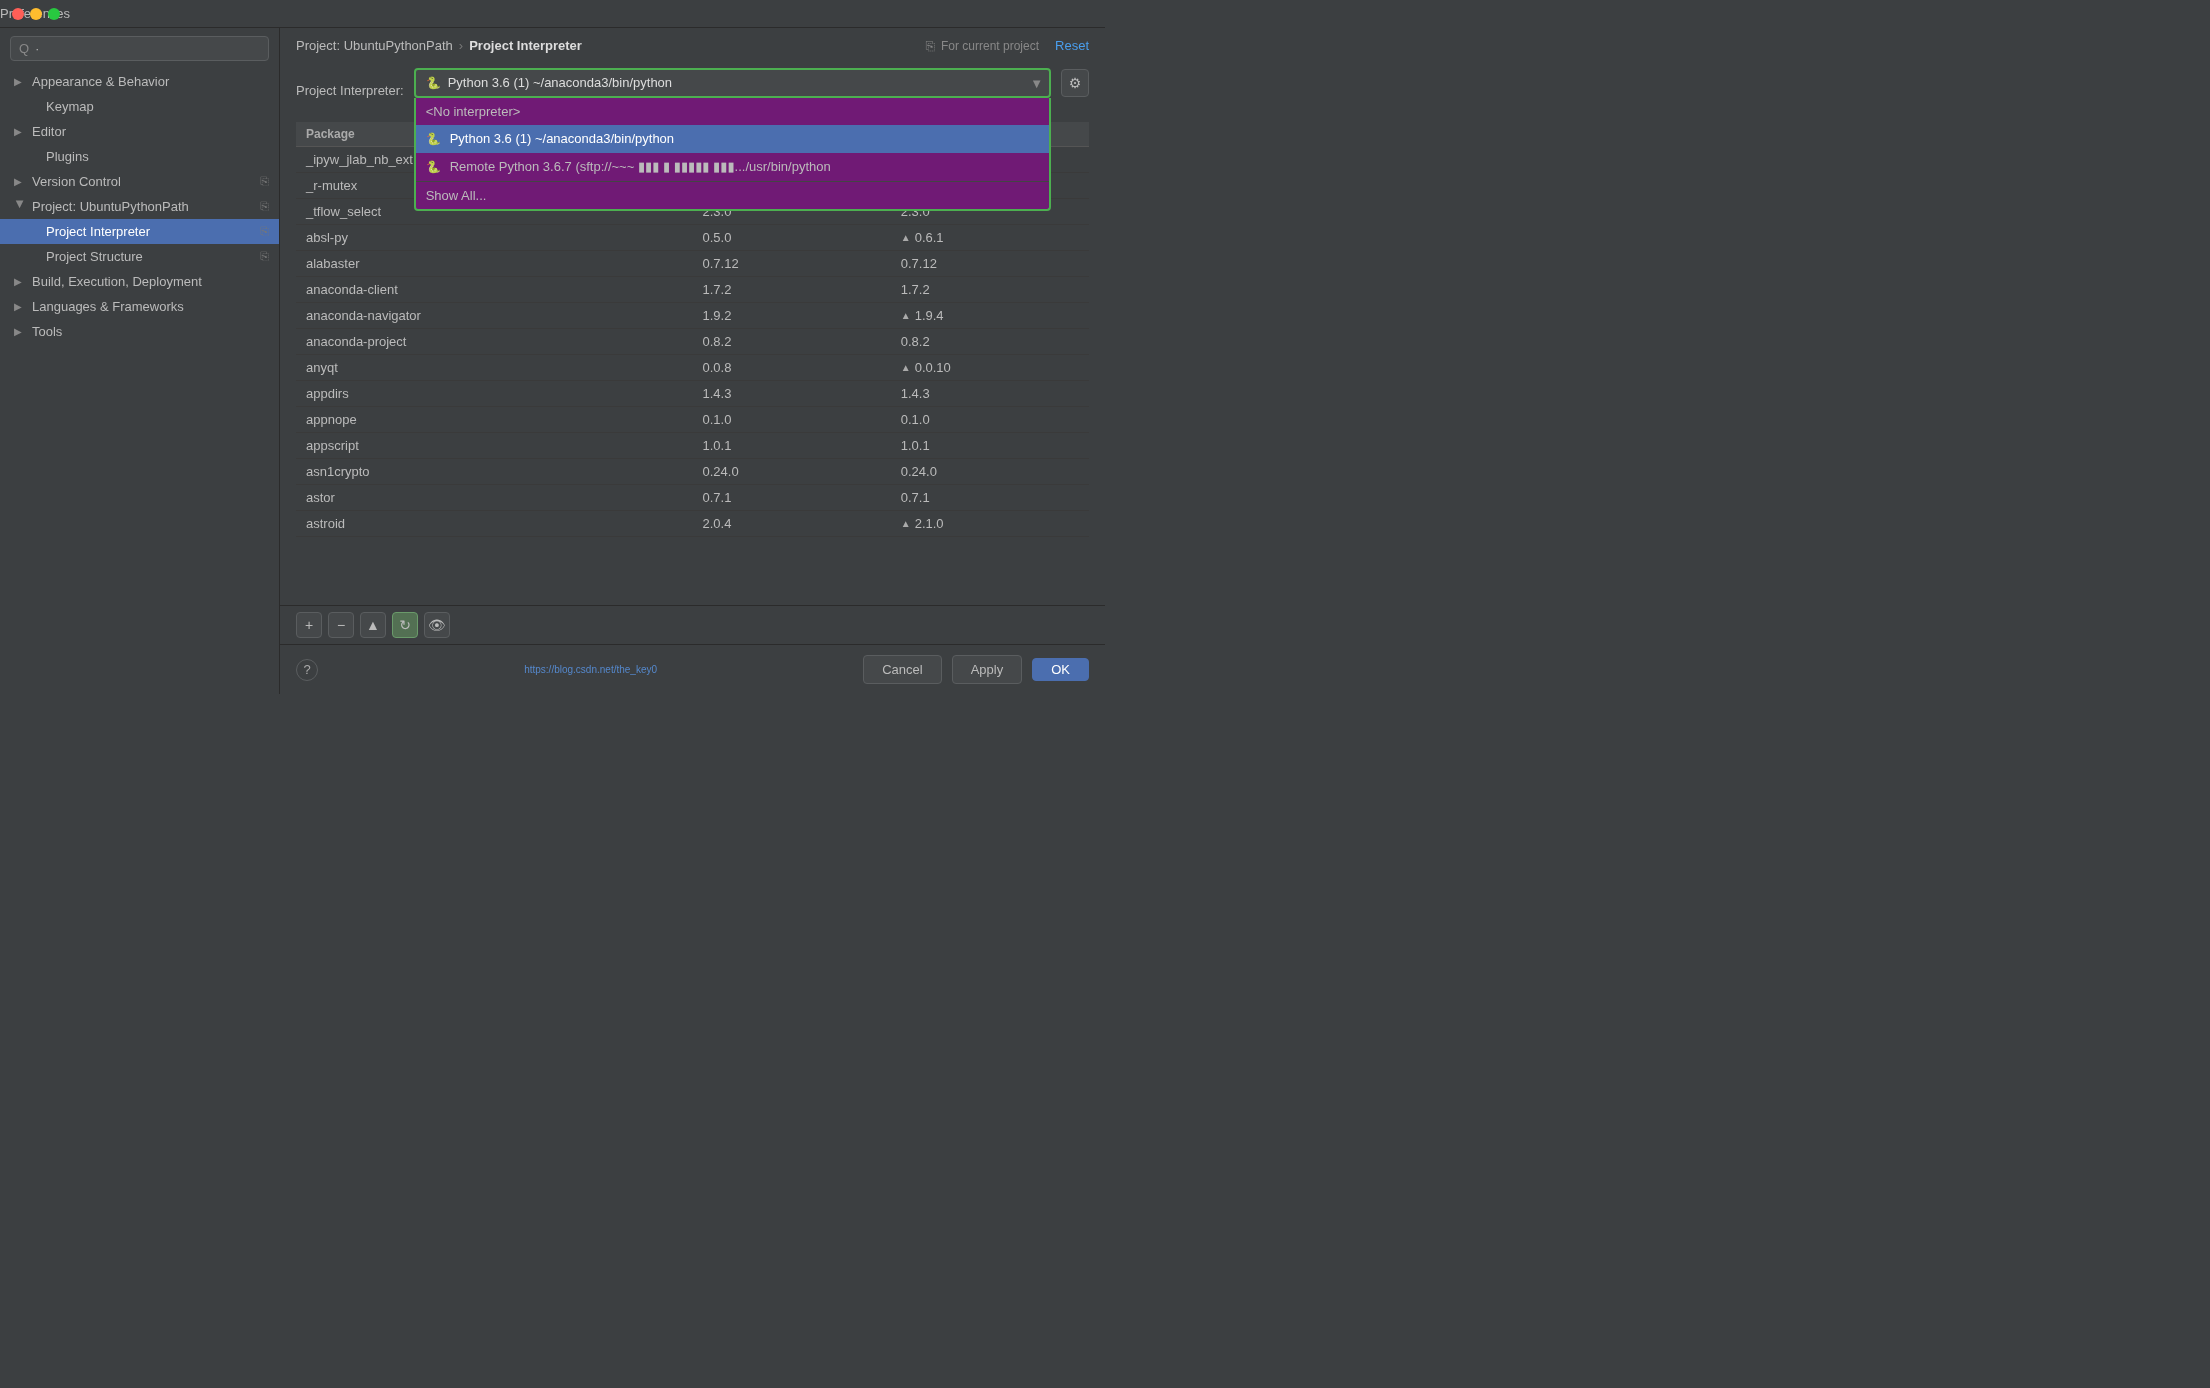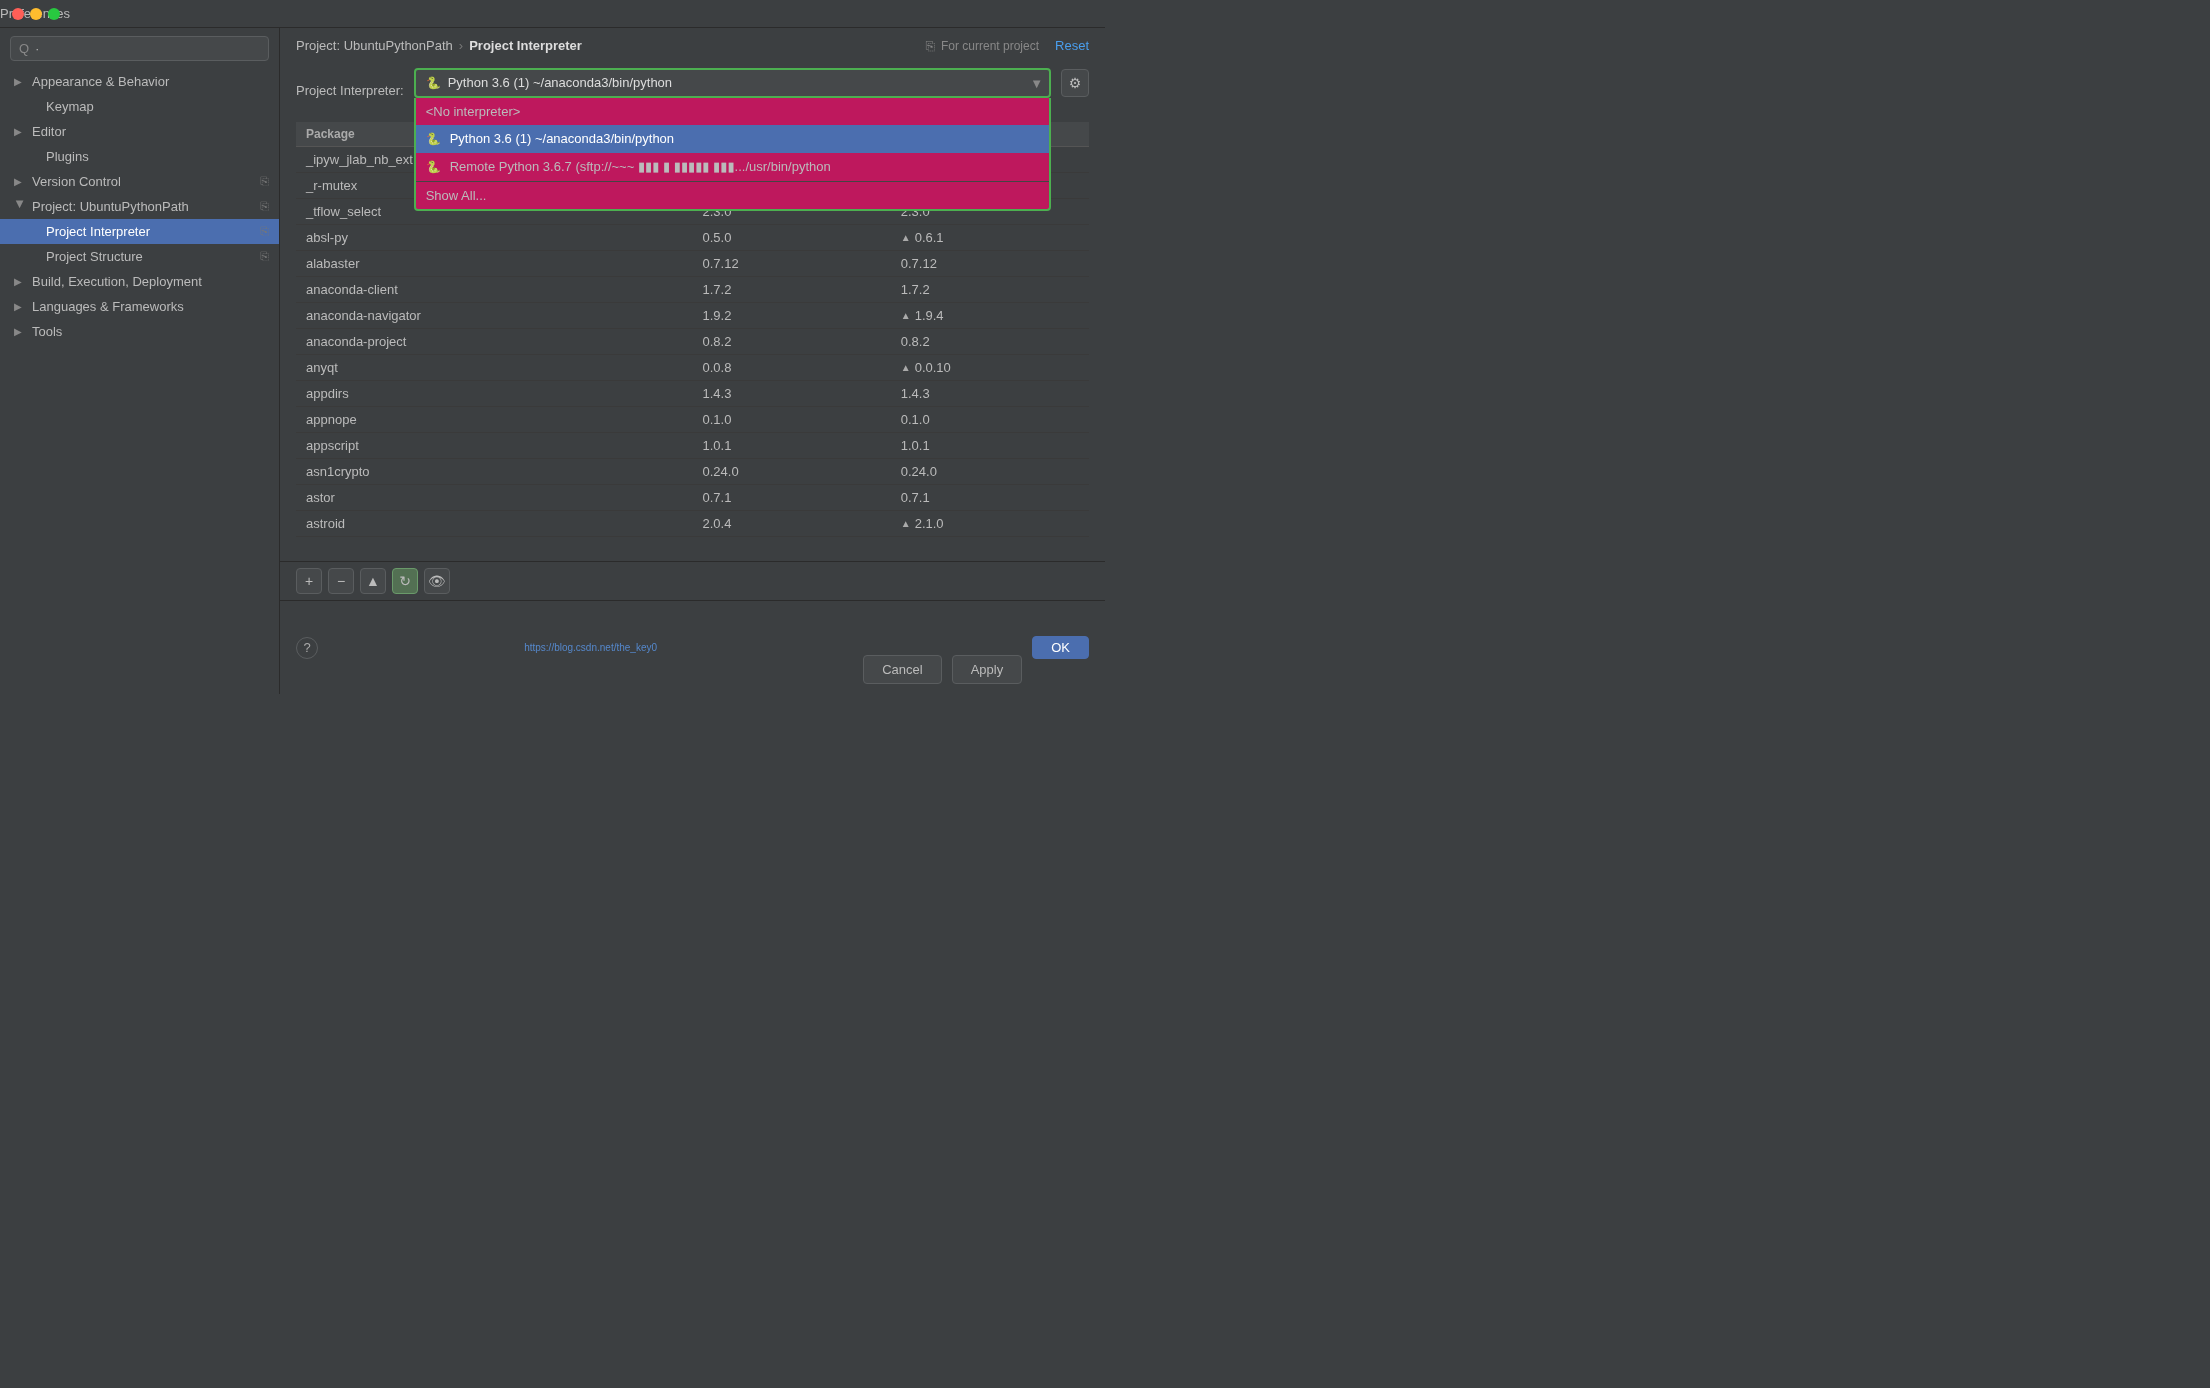--- a/index.html
+++ b/index.html
@@ -199,21 +199,21 @@
       color: #bbbbbb;
       font-size: 14px;
       flex-shrink: 0;
     }
     
     .dropdown-menu {
       position: absolute;
       top: 100%;
       left: 0;
       right: 0;
-      background: #be185d;
+      background: #701a75;
       border: 2px solid #4CAF50;
       border-top: none;
       z-index: 100;
       border-radius: 0 0 4px 4px;
     }
     .dropdown-menu-item {
       padding: 6px 10px;
       display: flex;
       align-items: center;
       gap: 8px;
@@ -316,21 +316,20 @@
       cursor: pointer;
     }
     .btn-cancel, .btn-apply {
       padding: 6px 18px;
       border-radius: 4px;
       font-size: 13px;
       cursor: pointer;
       border: 1px solid #5a5d5f;
       background: #45484a;
       color: #bbbbbb;
-      margin-top: 44px;
     }
     .btn-ok {
       padding: 3px 18px;
       border-radius: 4px;
       font-size: 13px;
       cursor: pointer;
       border: 1px solid #4b6eaf;
       background: #4b6eaf;
       color: #ffffff;
     }

